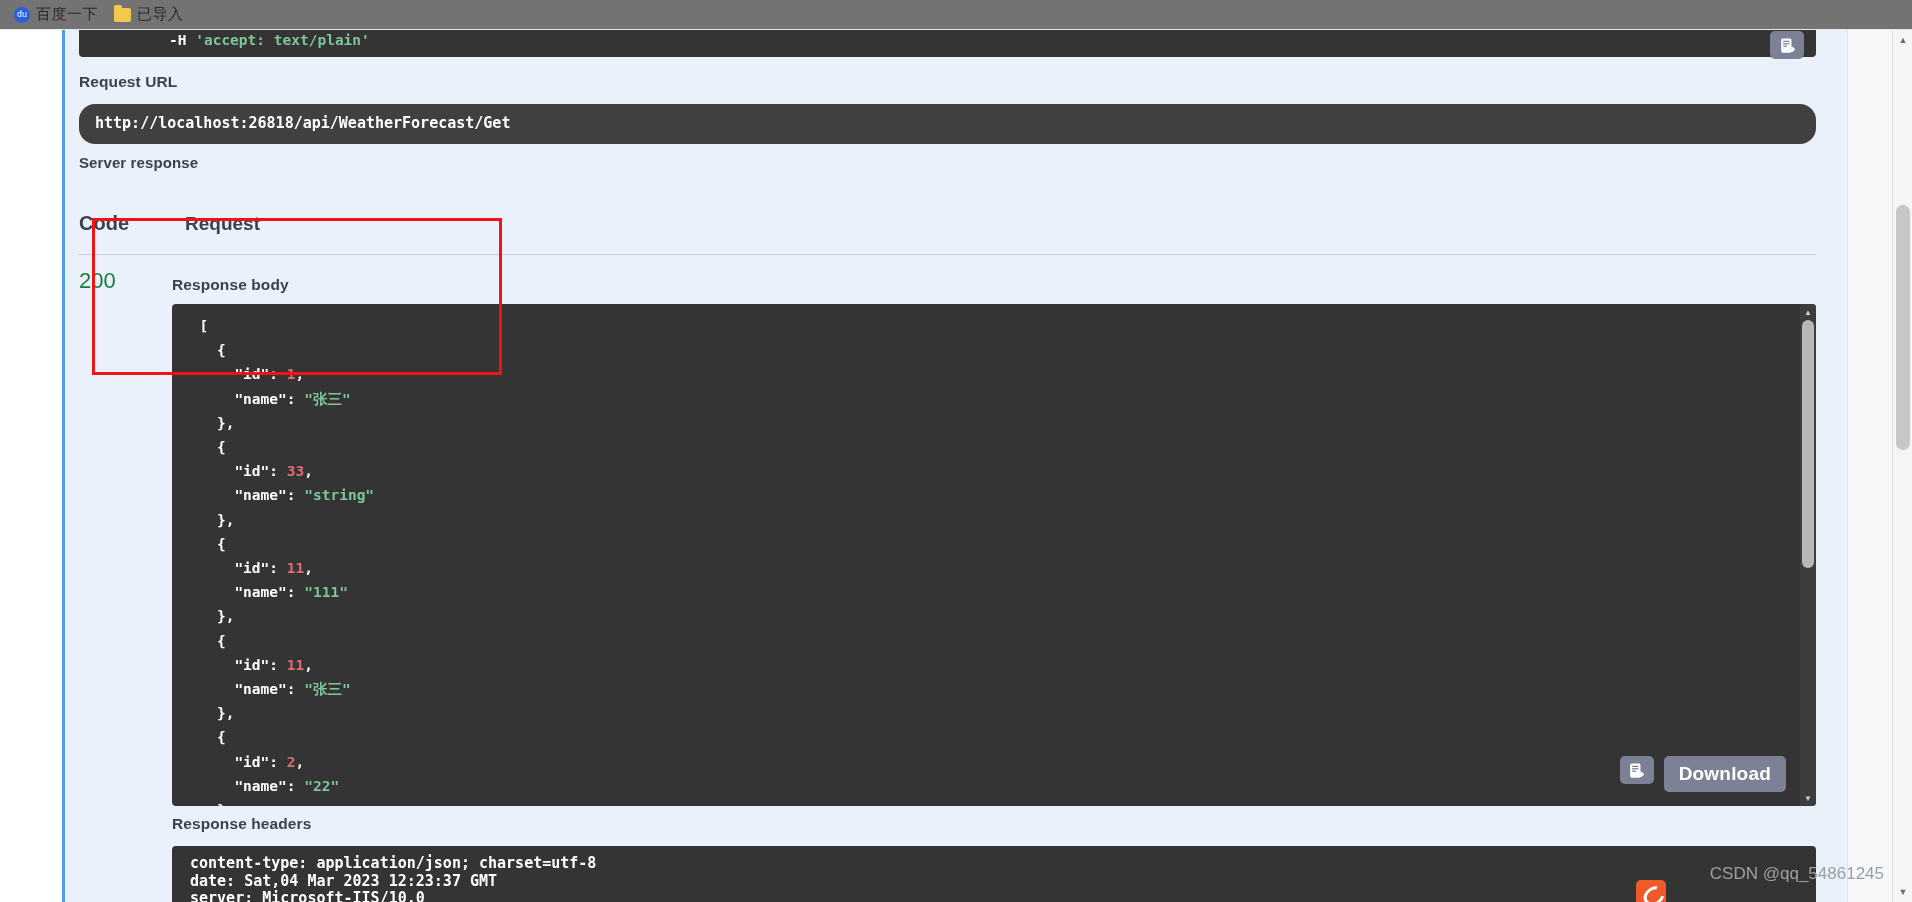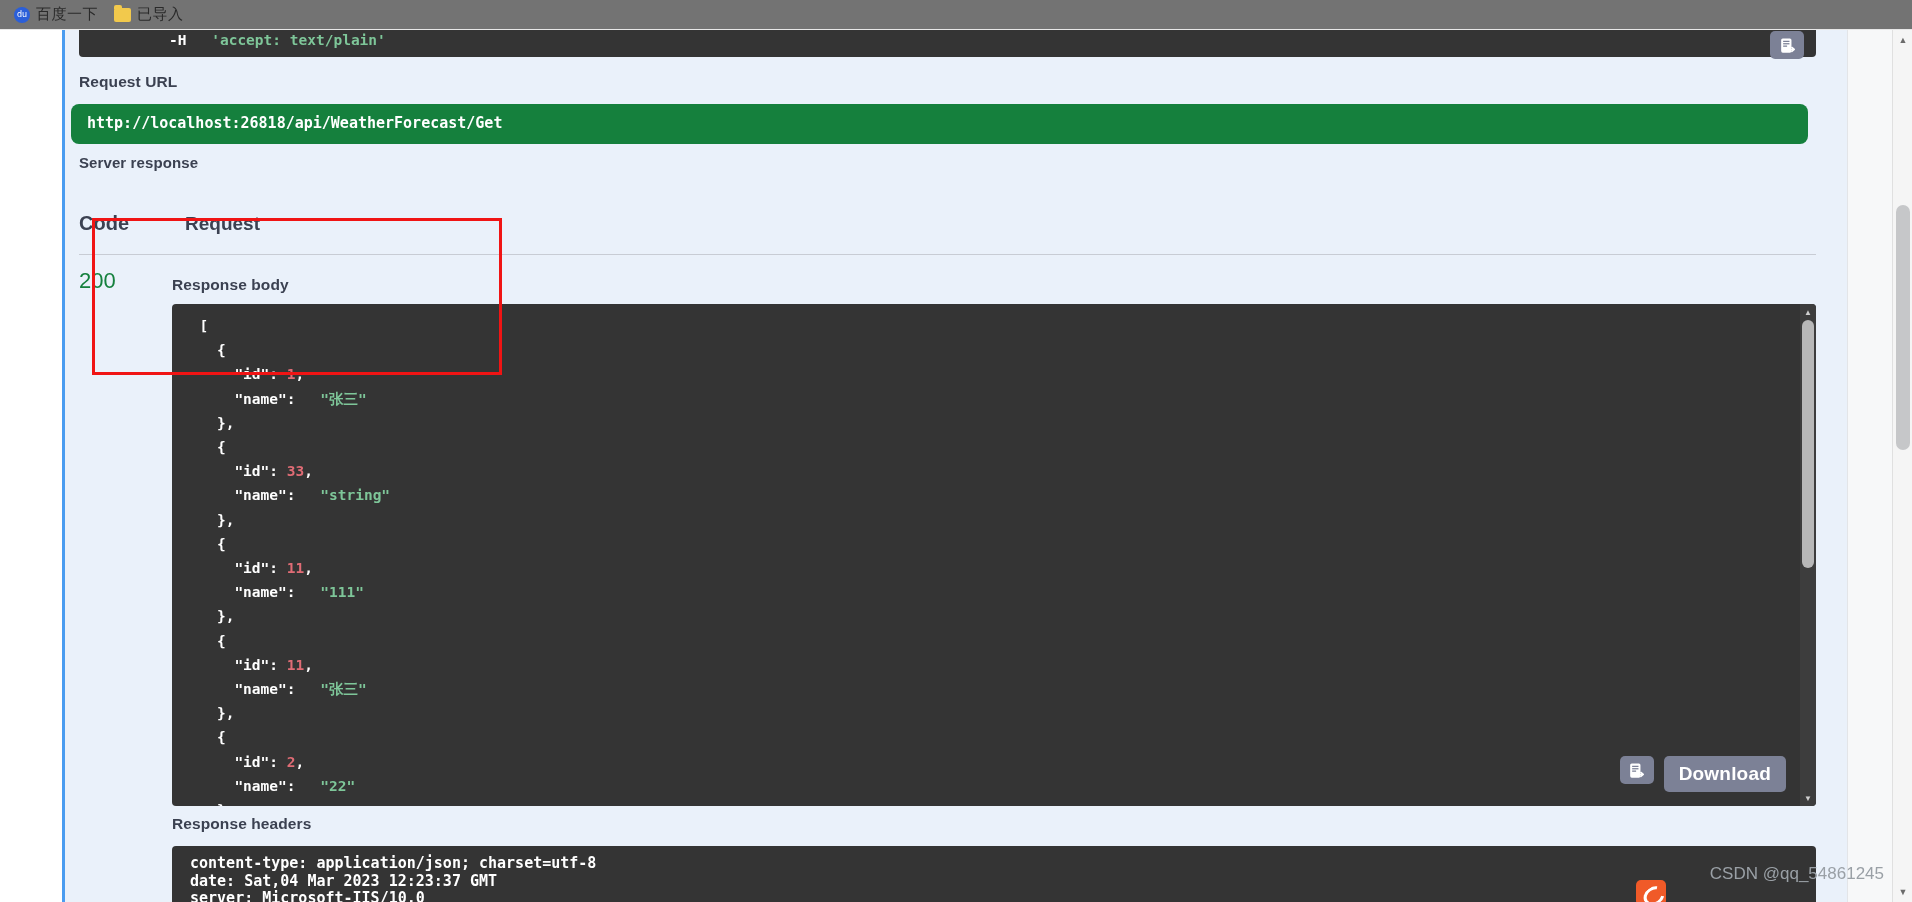--- a/index.html
+++ b/index.html
@@ -109,21 +109,21 @@
     background: #343434;
     border-radius: 0 0 4px 4px;
   }
   .curl-line {
     position: absolute; top: 2px; left: 90px;
     font-family: "DejaVu Sans Mono", monospace;
     font-size: 14.5px; font-weight: bold;
     white-space: pre;
   }
   .tok-flag  { color: #ffffff; }
-  .tok-str   { color: #7ec699; margin-left: 16px; }
+  .tok-str   { color: #7ec699; }
   .tok-num   { color: #e06c75; }
   .tok-key   { color: #ffffff; }
   .tok-punct { color: #ffffff; }
 
   .copy-chip {
     position: absolute;
     width: 34px; height: 28px;
     background: #7c8196;
     border-radius: 5px;
     display: flex; align-items: center; justify-content: center;
@@ -139,23 +139,23 @@
     color: #3b4151;
     letter-spacing: .1px;
   }
   .label.req-url    { top: 43px;  left: 14px; }
   .label.server-res { top: 124px; left: 14px; font-weight: 600; font-size: 15px;}
   .label.resp-body  { top: 246px; left: 107px; }
   .label.resp-head  { top: 785px; left: 107px; }
 
   
   .url-box {
-    position: absolute; top: 74px; left: 6px;
+    position: absolute; top: 74px; left: 14px;
     width: 1737px; height: 40px;
-    background: #15803d; border-radius: 8px;
+    background: #404040; border-radius: 16px;
   }
   .url-text {
     position: absolute; top: 10px; left: 16px;
     font-family: "DejaVu Sans Mono", monospace;
     font-size: 15px; font-weight: bold;
     color: #ffffff; white-space: pre;
   }
 
   
   .th {

